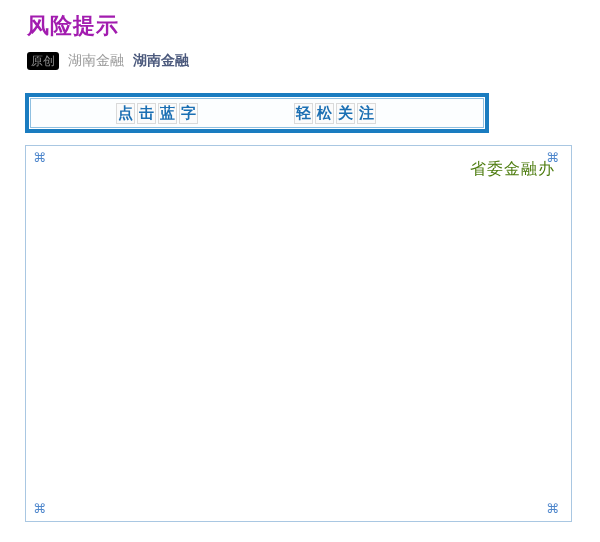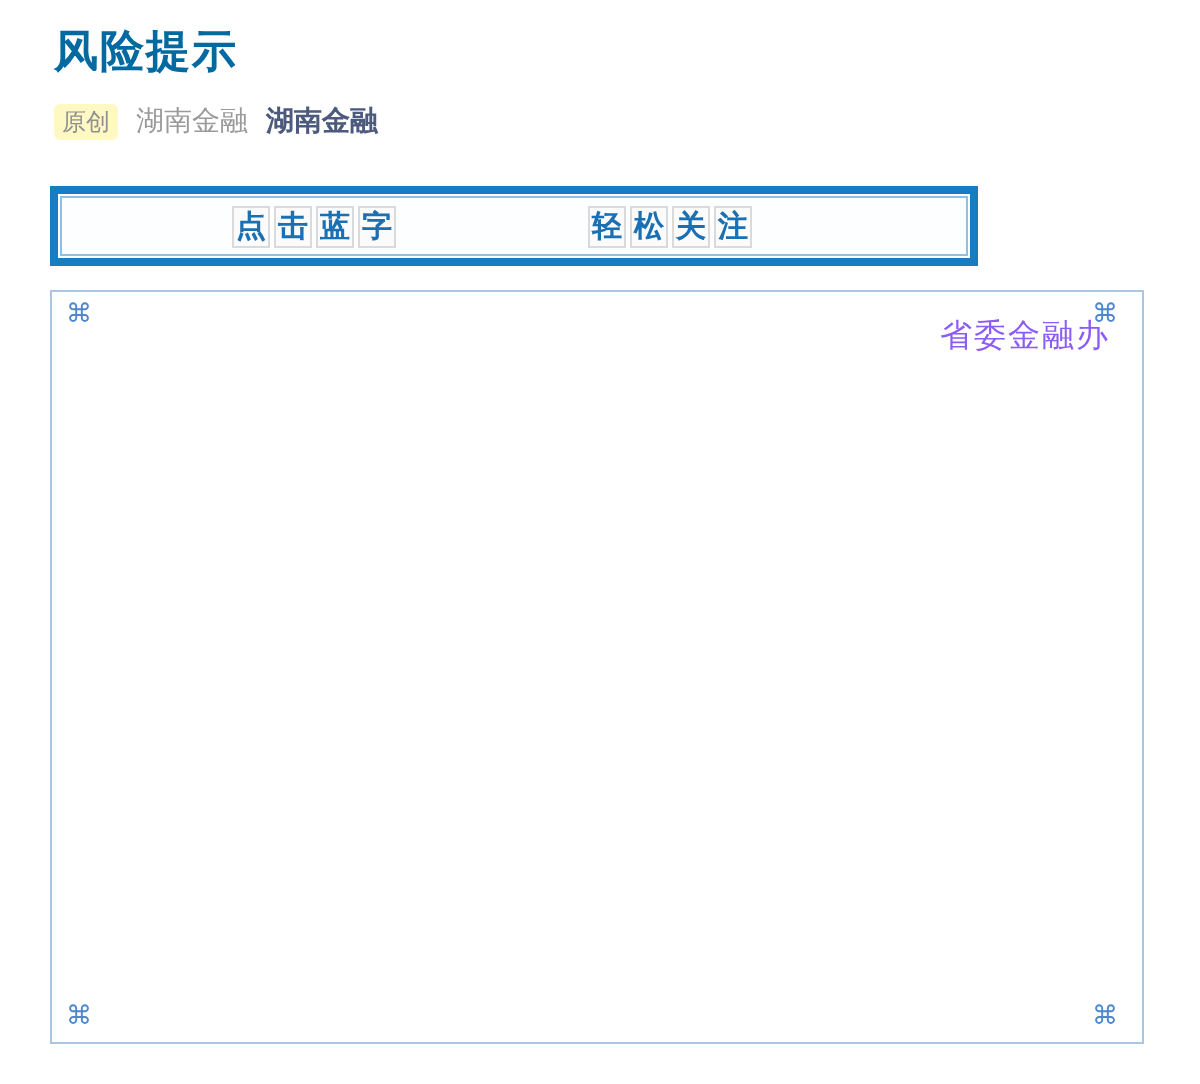--- a/index.html
+++ b/index.html
@@ -5,29 +5,29 @@
   html, body { margin:0; padding:0; background:#ffffff; }
   body {
     width:600px; height:542px; position:relative; overflow:hidden;
     font-family:"Liberation Sans", sans-serif;
     -webkit-font-smoothing:antialiased;
   }
 
   
   .article-title {
     position:absolute; left:27px; top:11px;
-    font-size:22px; font-weight:700; color:#0369a1; letter-spacing:1px;text-align:right;
+    font-size:22px; font-weight:700; color:#a21caf; letter-spacing:1px;text-align:right;
   }
   .byline {
     position:absolute; left:27px; top:52px;
     display:flex; align-items:center; gap:9px;
     font-size:14px; color:#9a9a9a; white-space:nowrap;
   }
   .orig-tag {
-    font-size:12px; color:#8f8f8f; background:#fef9c3;
+    font-size:12px; color:#8f8f8f; background:#000000;
     padding:1px 4px; border-radius:3px; line-height:16px;
   }
   .account-name { color:#4c5a7d; font-weight:700; }
 
   
   .banner {
     position:absolute; left:25px; top:93px; width:464px; height:40px;
     box-sizing:border-box; border:4px solid #1a7cc0; background:#ffffff;
   }
   .banner-inner {
@@ -58,21 +58,21 @@
   .corner.bl { bottom:6px; left:7px;  }
   .corner.br { bottom:6px; right:12px; }
 
   .notice-para {
     margin:44px 16px 0 17px;
     font-size:16px; line-height:31px; color:#1a1a1a;
     text-align:justify; text-indent:2em; letter-spacing:0.5px;
   }
   .notice-sign {
     margin-top:6px; padding-right:16px; text-align:right;
-    font-size:16px; line-height:33px; color:#8b5cf6; letter-spacing:1px;
+    font-size:16px; line-height:33px; color:#4d7c0f; letter-spacing:1px;
   }
 </style>
 </head>
 <body>
 
 <div class="article-title">风险提示</div>
 
 <div class="byline">
   <span class="orig-tag">原创</span>
   <span class="author">湖南金融</span>

